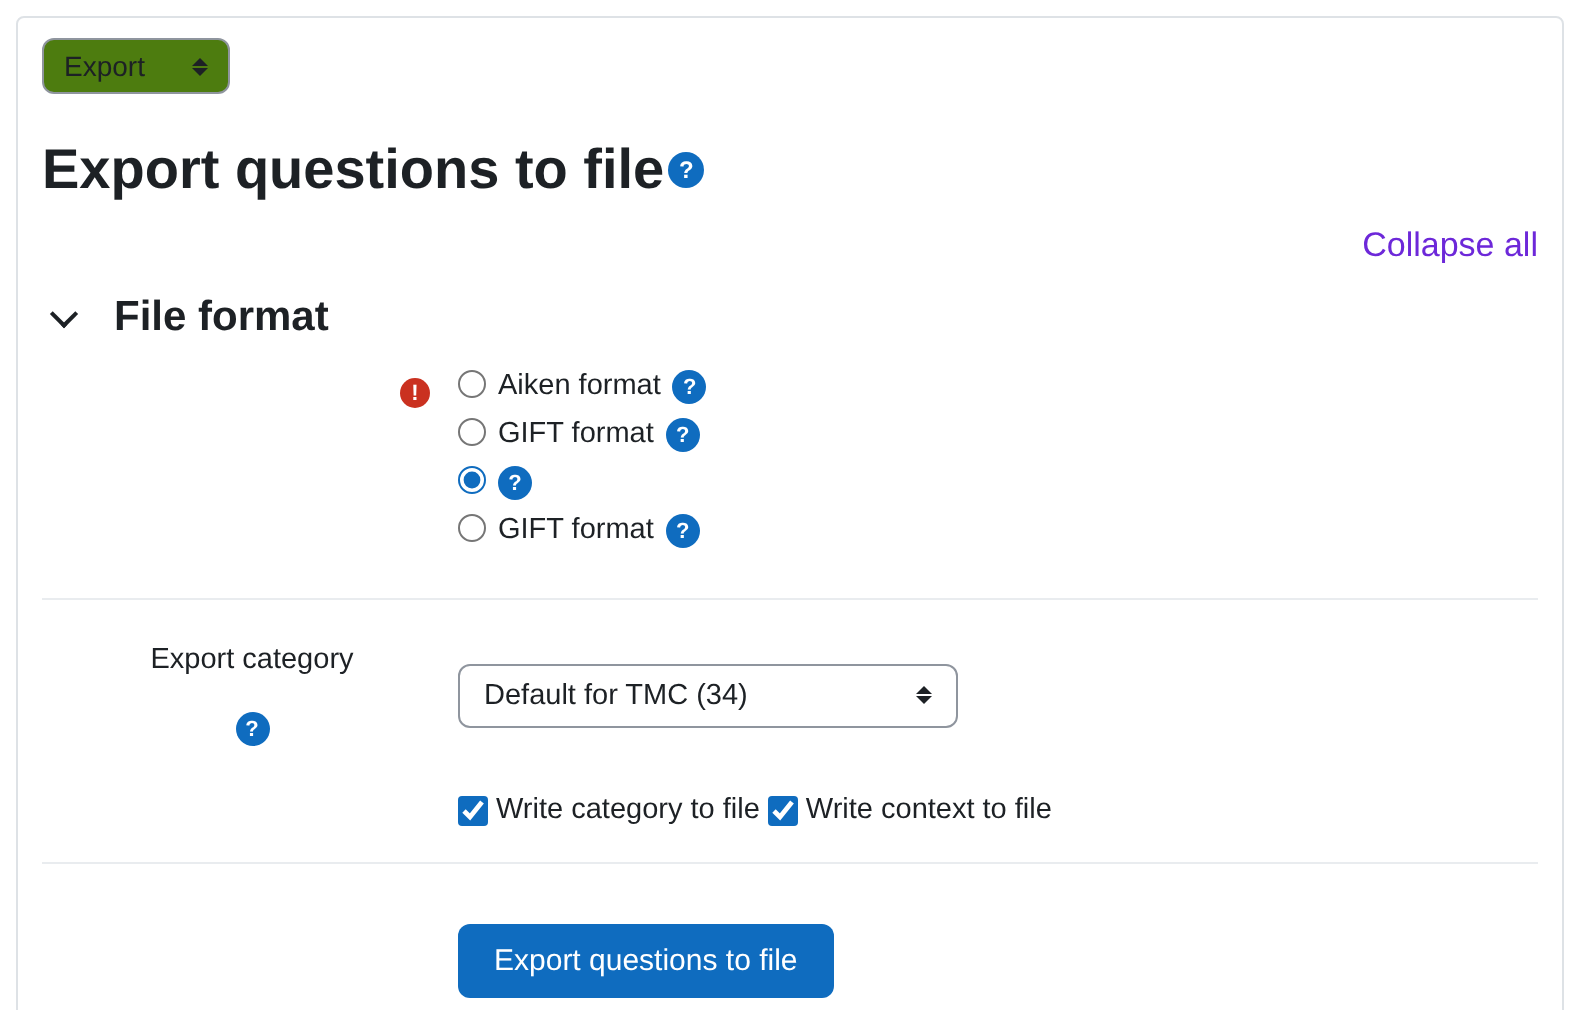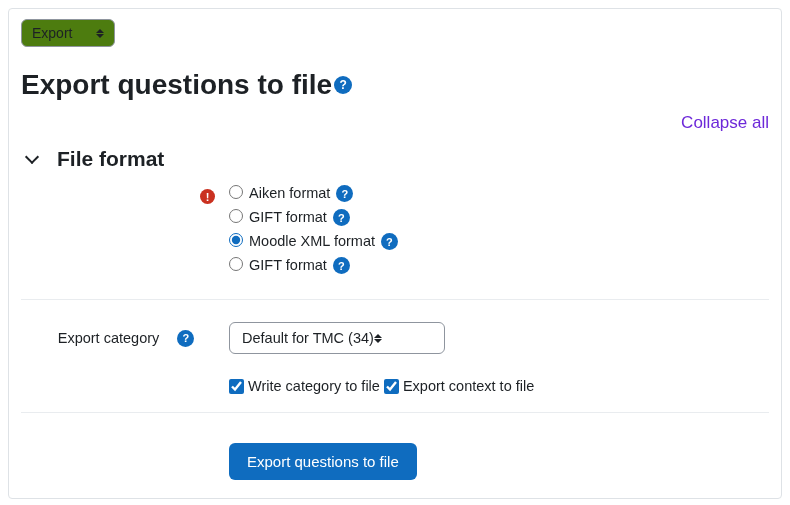--- a/index.html
+++ b/index.html
@@ -151,27 +151,28 @@
     }
     .radio-item label { cursor: pointer; }
     hr.sep {
       border: none;
       border-top: 1px solid #e9ecef;
       margin-top: 18px;
     }
     .category-select {
       display: inline-flex;
       align-items: center;
+      justify-content: space-between;
       border: 1px solid #8f959e;
       border-radius: 6px;
       padding: 7px 12px;
       font-size: 14.5px;
       background: #fff;
       cursor: pointer;
-      width: 216px;
+      width: 250px;
     }
     .checkbox-row {
       display: flex;
       align-items: flex-end;
       gap: 4px;
       padding-left: 208px;
       margin-top: 24px;
       font-size: 14.5px;
     }
     .checkbox-row input[type="checkbox"] {
@@ -231,55 +232,54 @@
           <label>Aiken format</label>
           <span class="help-icon sm">?</span>
         </div>
         <div class="radio-item">
           <input type="radio" name="format" style="">
           <label>GIFT format</label>
           <span class="help-icon sm">?</span>
         </div>
         <div class="radio-item">
           <input type="radio" name="format" checked="" style="">
-          <label>Moodle XML format</label>
           <span class="help-icon sm">?</span>
         </div>
         <div class="radio-item">
           <input type="radio" name="format" style="">
           <label>GIFT format</label>
           <span class="help-icon sm">?</span>
         </div>
       </div>
     </div>
   </div>
 
   <hr class="sep">
 
   
   <div class="section">
 
     <div class="form-row" style="align-items:center;margin-top:22px;">
-      <div class="label-col" style="justify-content:center;padding-top:0;">
+      <div class="label-col" style="justify-content:flex-start;padding-top:0;flex-direction:column;">
         <span>Export category</span>
         <span class="help-icon sm">?</span>
       </div>
       <div class="input-col">
         <div class="category-select">
           <span>Default for TMC (34)</span>
           <span class="sort-icon"></span>
         </div>
       </div>
     </div>
 
     <div class="checkbox-row">
       <input type="checkbox" checked="" style="">
       <label>Write category to file</label>
       <input type="checkbox" checked="" style="">
-      <label>Export context to file</label>
+      <label>Write context to file</label>
     </div>
 
     <hr class="sep">
 
     <div class="submit-row">
       <button class="btn-primary">Export questions to file</button>
     </div>
   </div>
 
 </div>

